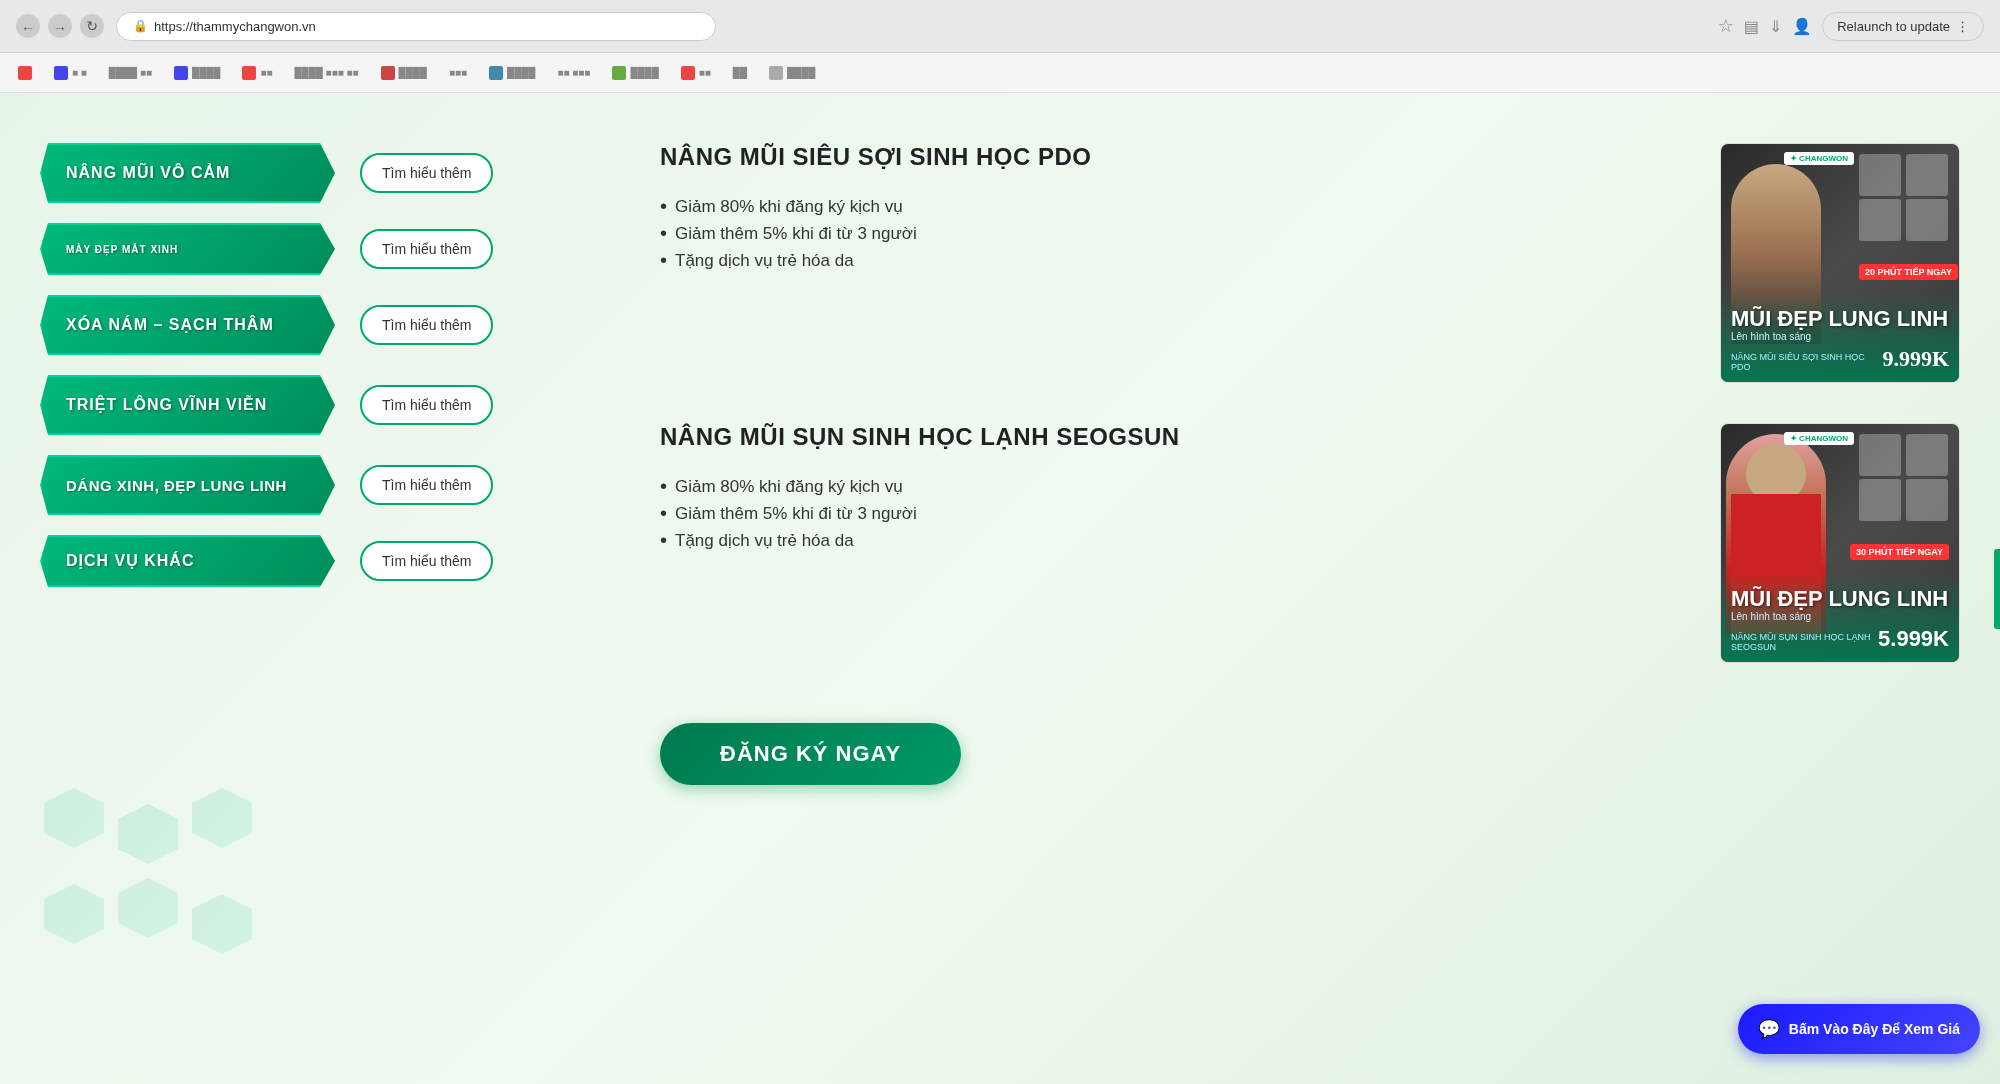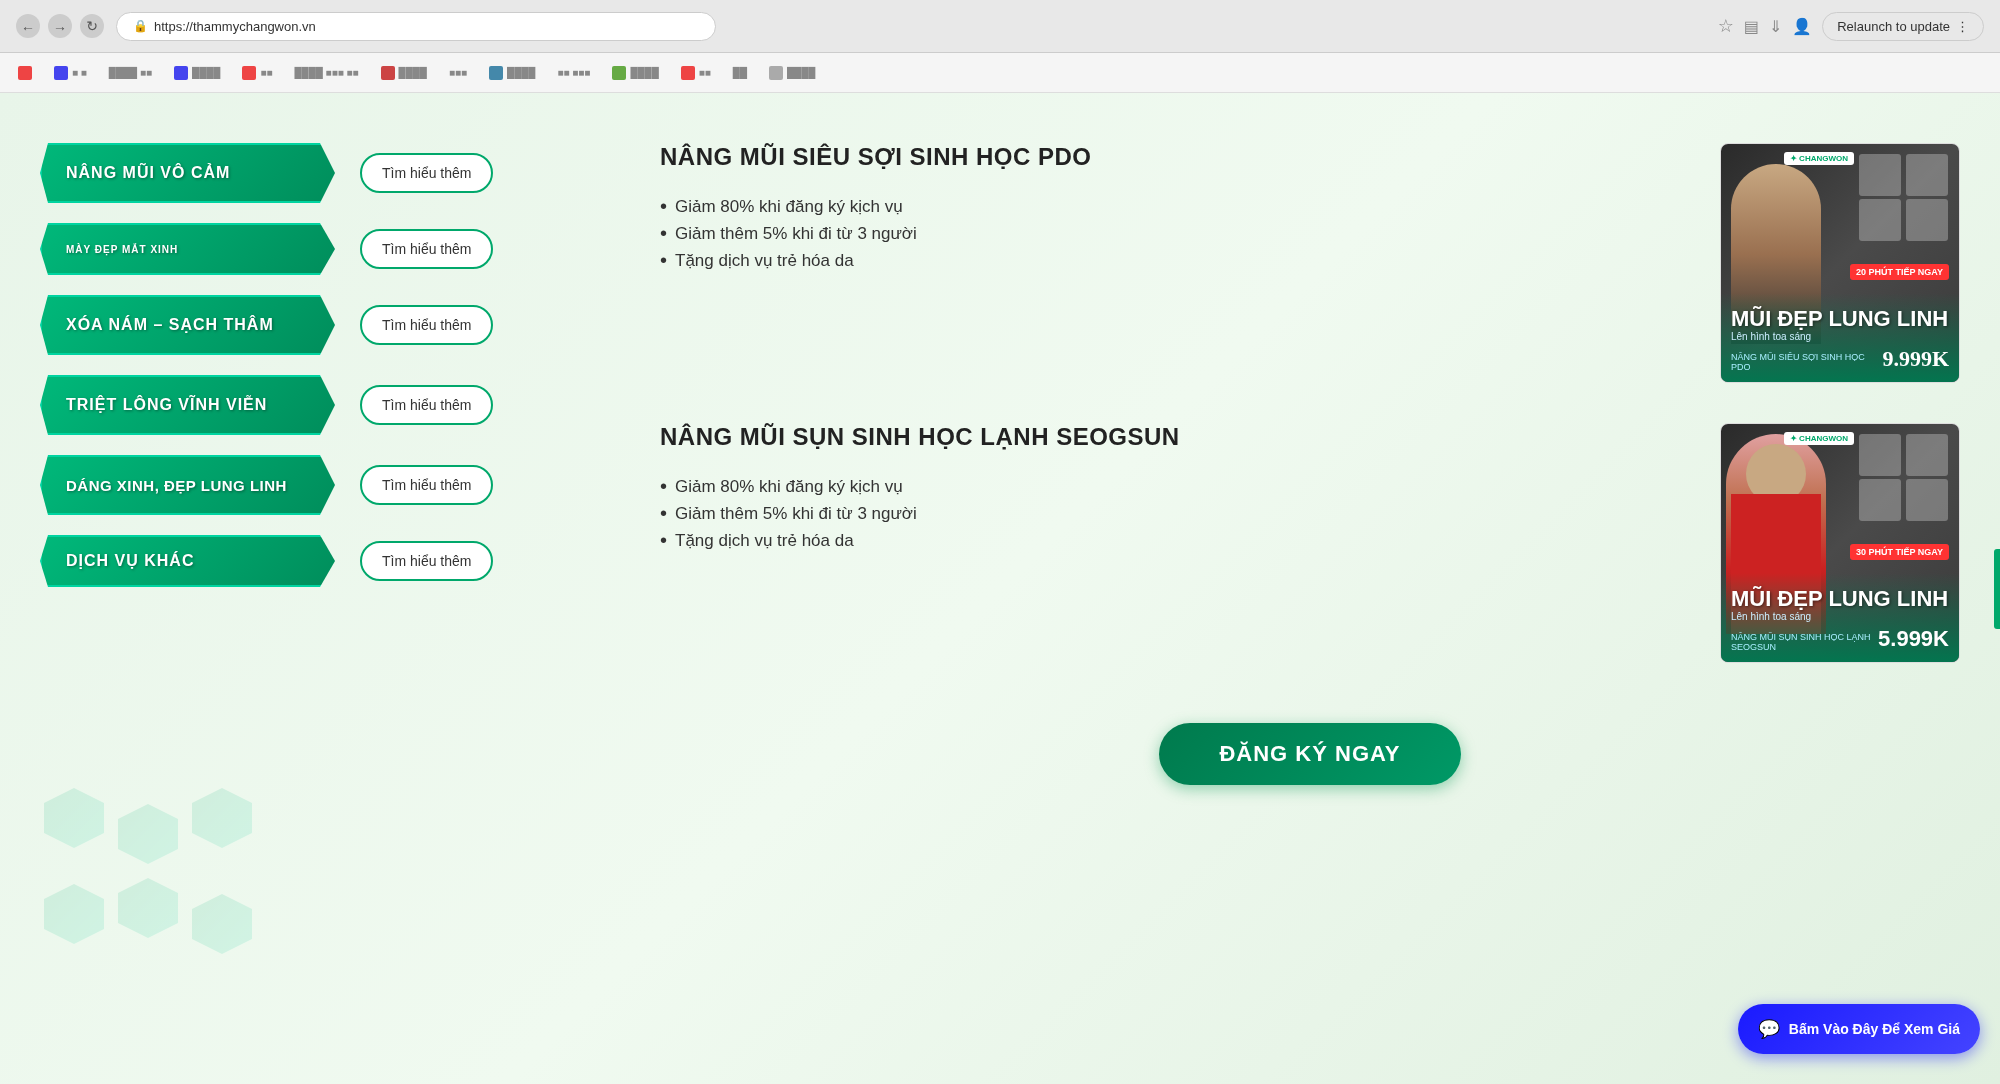--- a/index.html
+++ b/index.html
@@ -201,21 +201,20 @@
       width: 100%;
       height: 100%;
       background: linear-gradient(135deg, #2a2a2a 0%, #4a4a4a 50%, #3a3a3a 100%);
       position: relative;
       overflow: hidden;
     }
 
     
     .bottom-section {
       display: flex;
-      justify-content: center;
       align-items: center;
       padding: 20px 0 30px;
       position: relative;
     }
 
     .register-btn {
       background: linear-gradient(135deg, #007a4d, #009966);
       color: white;
       font-size: 22px;
       font-weight: 900;
@@ -478,21 +477,21 @@
 
           <div style="position:absolute;top:10px;right:10px;display:grid;grid-template-columns:1fr 1fr;gap:3px;width:90px;">
             <div style="width:42px;height:42px;background:rgba(200,200,200,0.4);border-radius:3px;"></div>
             <div style="width:42px;height:42px;background:rgba(200,200,200,0.4);border-radius:3px;"></div>
             <div style="width:42px;height:42px;background:rgba(200,200,200,0.4);border-radius:3px;"></div>
             <div style="width:42px;height:42px;background:rgba(200,200,200,0.4);border-radius:3px;"></div>
           </div>
 
           <div style="position:absolute;top:8px;right:105px;background:white;padding:2px 6px;border-radius:3px;font-size:8px;font-weight:bold;color:#00a86b;">✦ CHANGWON</div>
 
-          <div style="position:absolute;top:120px;right:10px;background:#ff3333;color:white;font-size:9px;font-weight:bold;padding:3px 6px;border-radius:3px;">
+          <div style="position:absolute;top:120px;right:1px;background:#ff3333;color:white;font-size:9px;font-weight:bold;padding:3px 6px;border-radius:3px;">
             <span>20 PHÚT</span> TIẾP NGAY
           </div>
 
           <div style="position:absolute;bottom:0;left:0;right:0;background:linear-gradient(transparent,rgba(0,120,80,0.95));padding:14px 10px 10px;">
             <div style="font-size:22px;font-weight:900;color:white;line-height:1.1;text-shadow:1px 1px 3px rgba(0,0,0,0.5);">
               <span>MŨI ĐẸP</span> <span>LUNG LINH</span>
             </div>
             <div style="font-size:10px;color:#cef;margin-bottom:4px;">
               <span>Lên hình toa sáng</span>
             </div>

